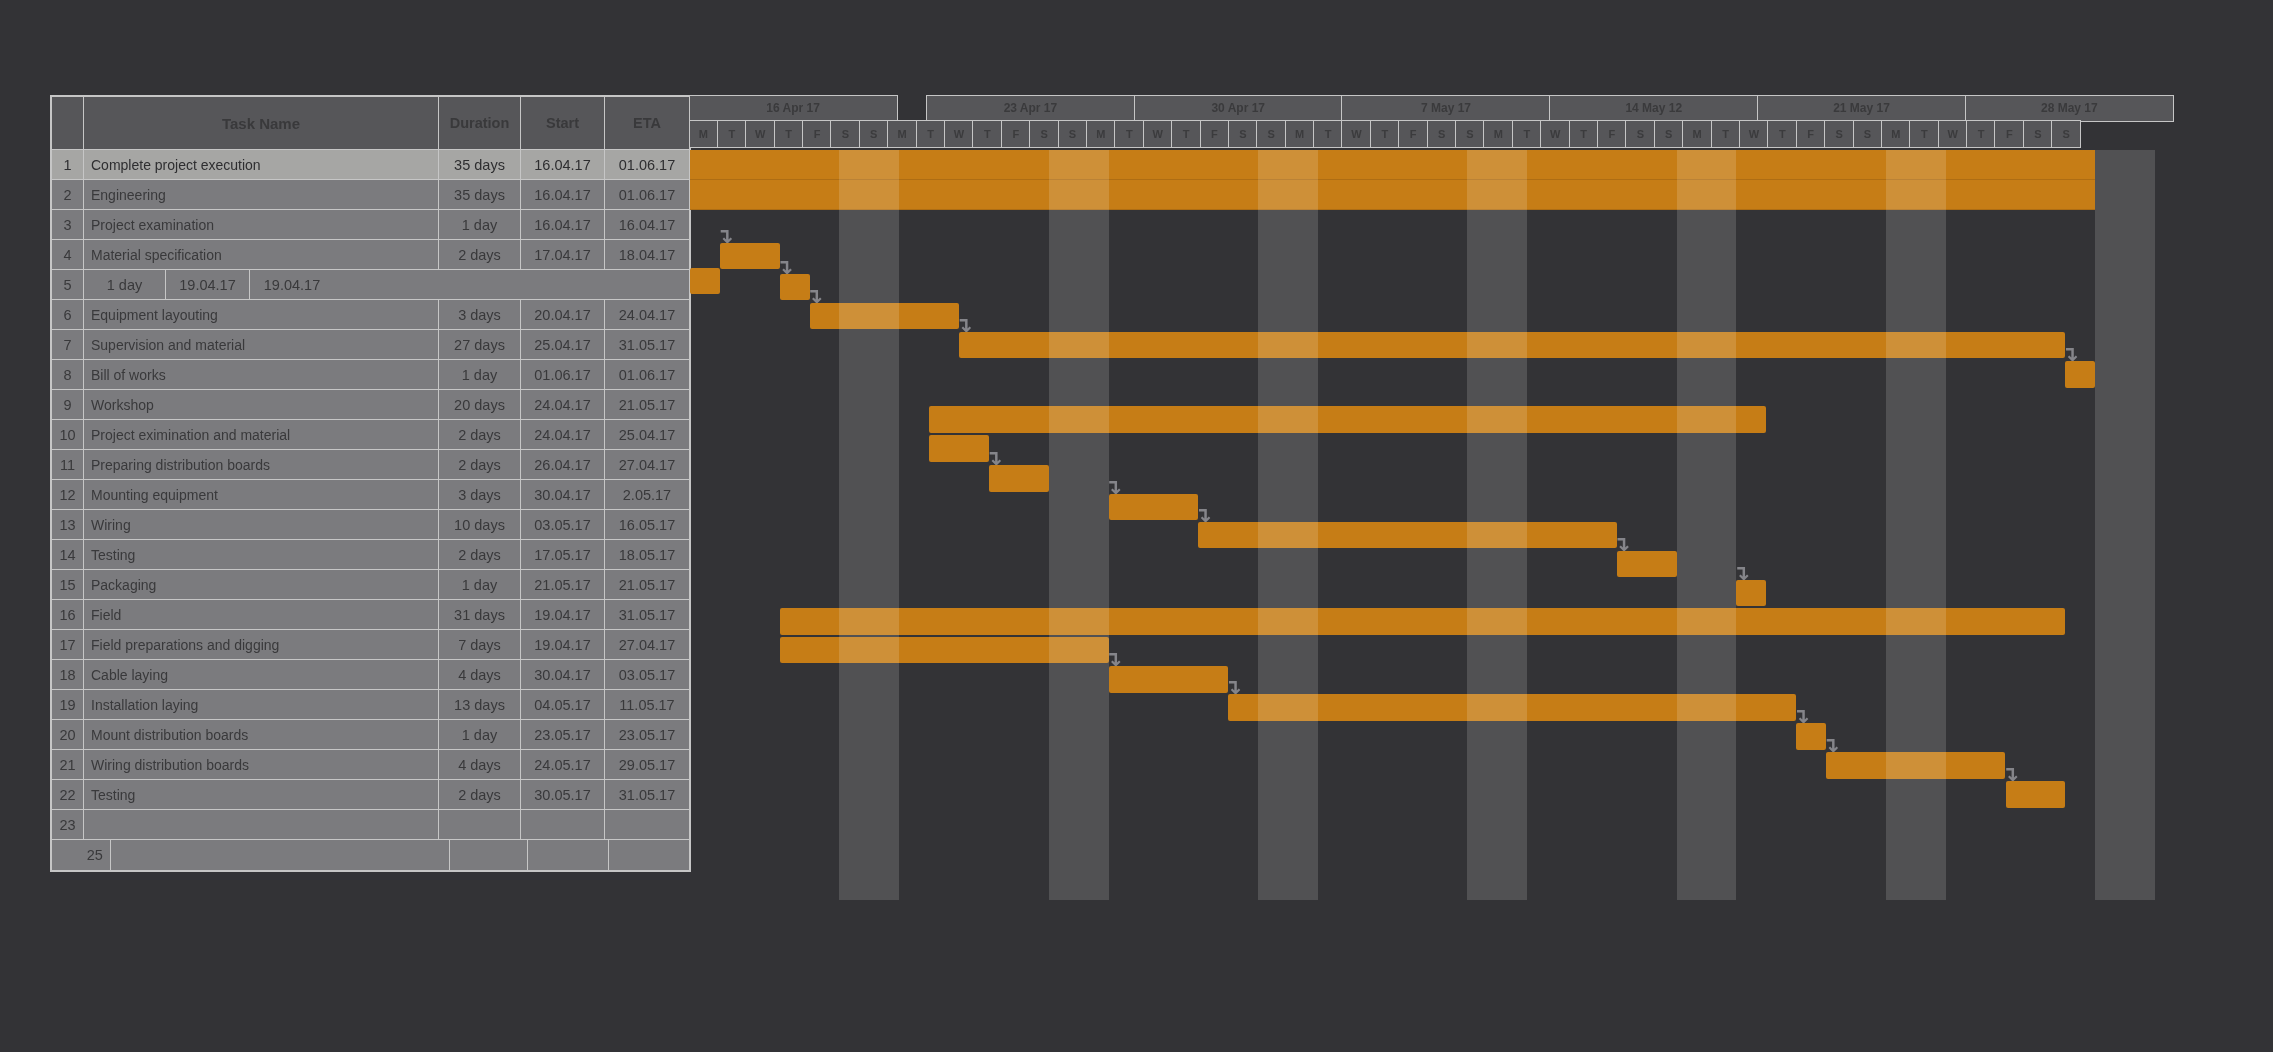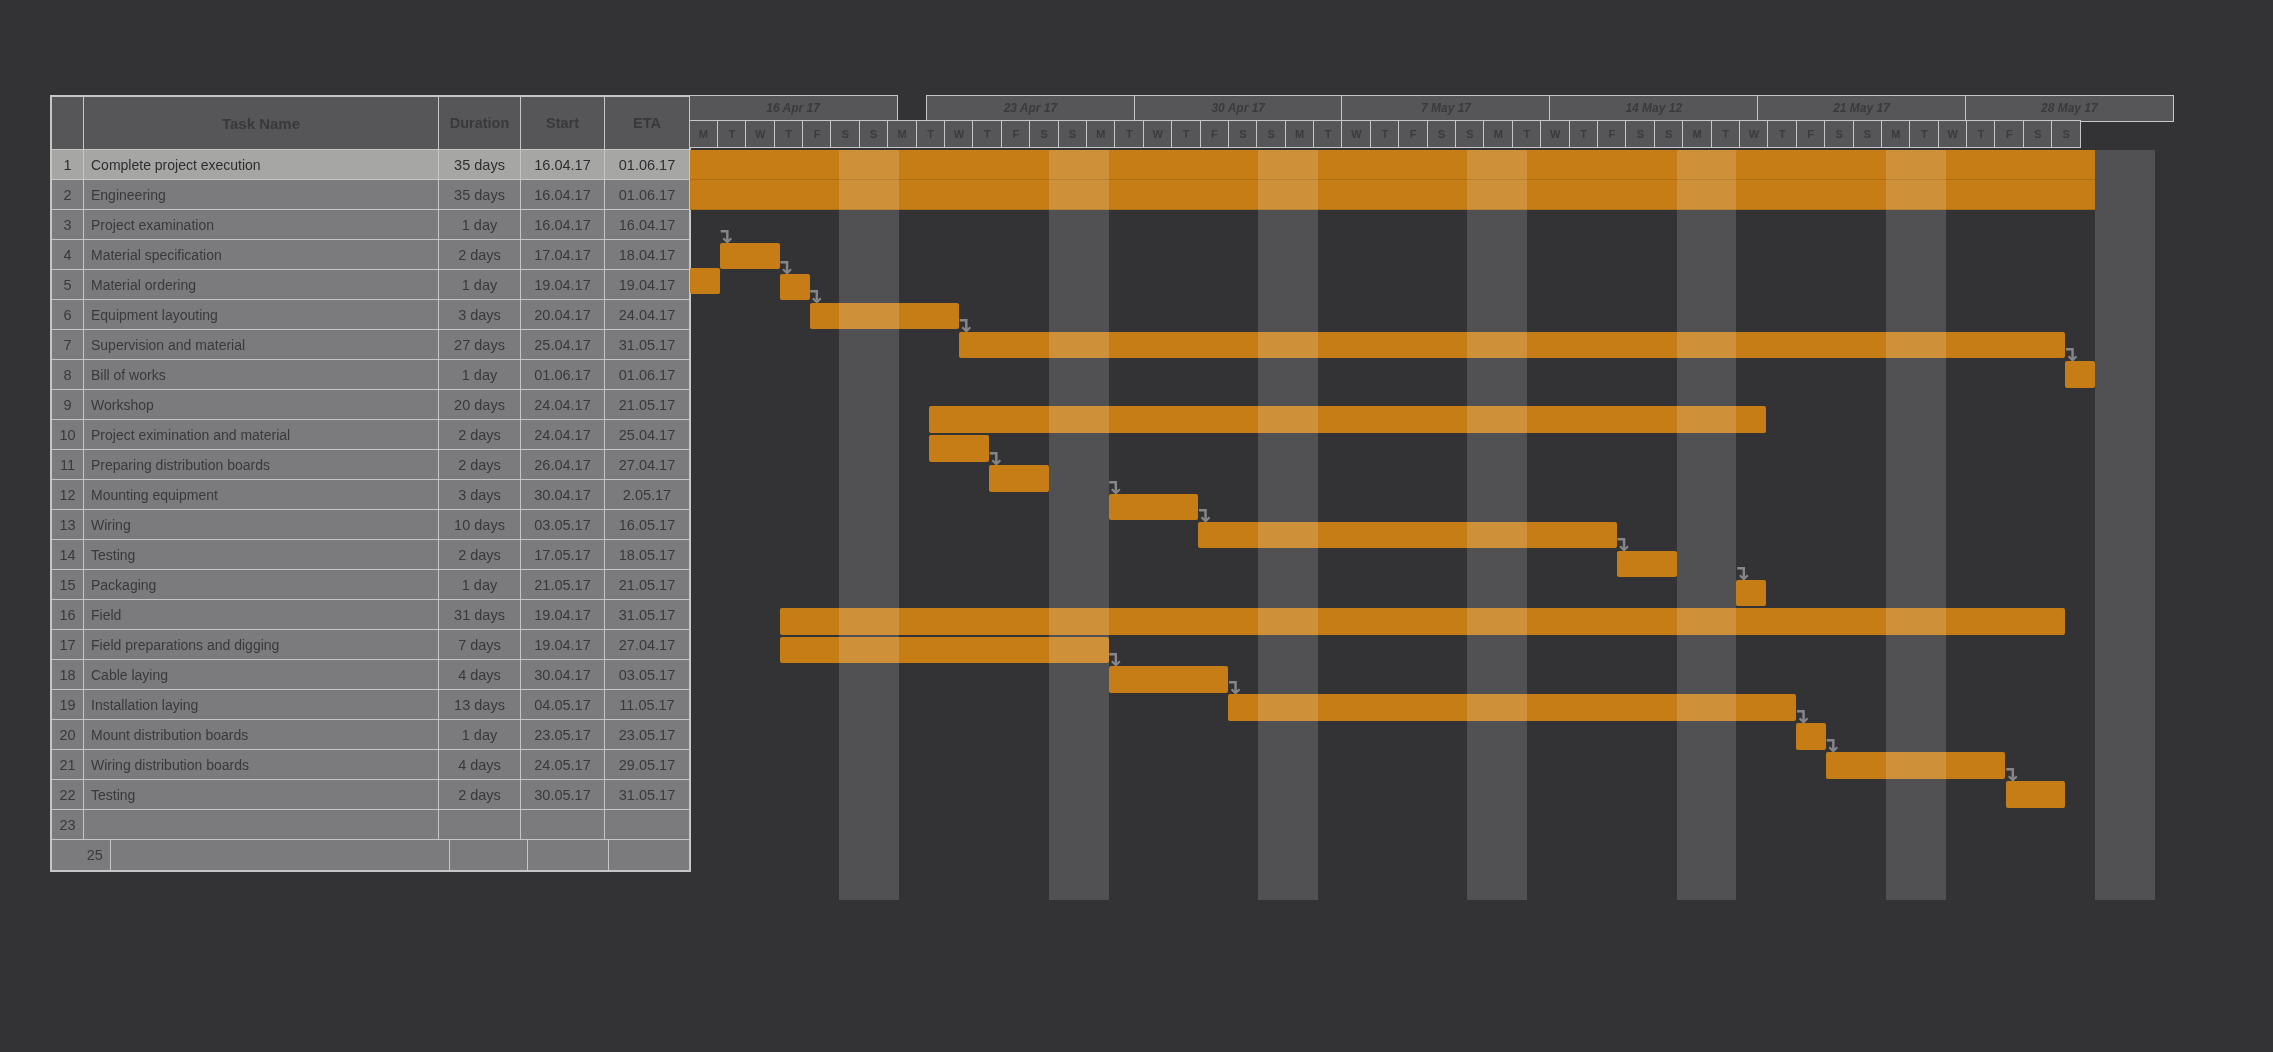--- a/index.html
+++ b/index.html
@@ -26,21 +26,21 @@
   .row-selected .tcell{color:#2e2e30;}
   
   .chart-head{position:absolute;left:690px;top:95px;box-sizing:border-box;}
   .weeks,.days{display:flex;}
   .wcell{box-sizing:border-box;height:26.5px;border:1.5px solid #c6c6c6;background:#565659;
          display:flex;align-items:center;justify-content:center;font-weight:bold;
          font-size:12px;color:#3a3a3c;}
   .dcell{box-sizing:border-box;height:27.5px;border:1.5px solid #c6c6c6;margin-top:-1.5px;
          background:#565659;display:flex;align-items:center;justify-content:center;
          font-weight:bold;font-size:11px;color:#3b3b3d;}
-  .dcell{margin-left:-1.5px;} .wcell{margin-left:-1.5px;font-style:italic;}
+  .dcell{margin-left:-1.5px;} .wcell{margin-left:-1.5px;}
   
   .band{position:absolute;background:rgba(255,255,255,0.15);z-index:3;}
   .bar{position:absolute;background:#c67d16;border-radius:2px;z-index:2;}
   .bar-summary{border-radius:0;box-shadow:inset 0 -1px 0 rgba(0,0,0,0.12);}
   .dep-arrow{position:absolute;z-index:4;color:#85858a;font-size:21px;font-weight:bold;
              font-family:"DejaVu Sans",sans-serif;line-height:14px;pointer-events:none;}
 </style>
 </head>
 <body>
 
@@ -78,21 +78,20 @@
         </div>
         <div class="trow row-normal">
           <div class="tcell c-num">4</div>
           <div class="tcell c-name">Material specification</div>
           <div class="tcell c-dur">2 days</div>
           <div class="tcell c-start">17.04.17</div>
           <div class="tcell c-eta">18.04.17</div>
         </div>
         <div class="trow row-normal">
           <div class="tcell c-num">5</div>
-          <div class="tcell c-name">Material ordering</div>
           <div class="tcell c-dur">1 day</div>
           <div class="tcell c-start">19.04.17</div>
           <div class="tcell c-eta">19.04.17</div>
         </div>
         <div class="trow row-normal">
           <div class="tcell c-num">6</div>
           <div class="tcell c-name">Equipment layouting</div>
           <div class="tcell c-dur">3 days</div>
           <div class="tcell c-start">20.04.17</div>
           <div class="tcell c-eta">24.04.17</div>

